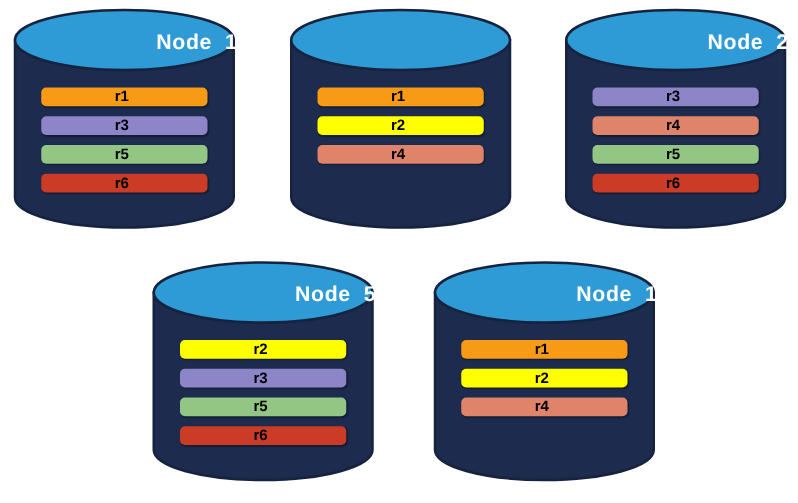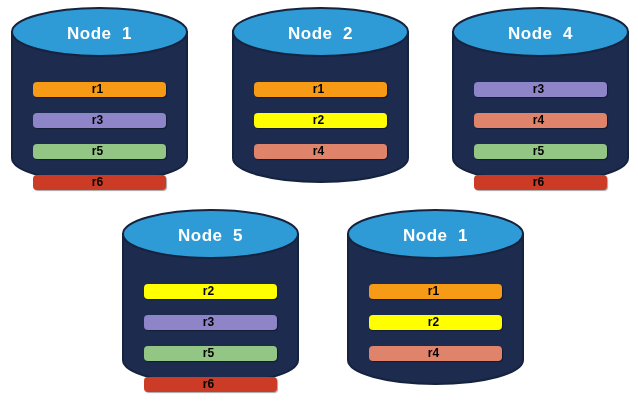--- a/index.html
+++ b/index.html
@@ -32,39 +32,39 @@
     top: 0;
     width: 181px;
     height: 185px;
     overflow: visible;
   }
   .node-title {
     position: absolute;
     left: 0;
     top: 18px;
     width: 181px;
-    text-align: center;
+    text-align: right;
     color: #ffffff;
     font-size: 17px;
     font-weight: bold;
     letter-spacing: 0.5px;
     white-space: pre;
     z-index: 3;
   }
   .bars {
     position: absolute;
     left: 0;
     top: 60px;
     width: 181px;
     z-index: 3;
   }
   .bar {
     position: relative;
     height: 15px;
-    margin: 16px auto 8px auto;
+    margin: 4px auto 8px auto;
     width: 133px;
     border-radius: 4px;
     box-shadow: 1px 1px 1px rgba(0,0,0,0.35);
   }
   .bar-label {
     position: absolute;
     left: 0;
     top: 0;
     width: 129px;
     height: 15px;
@@ -104,39 +104,38 @@
         <div class="bar" style="background: rgb(204, 59, 37);">
           <span class="bar-label">r6</span>
         </div>
       </div>
     </div>
     <div class="node" id="node-1">
       <svg class="cyl-svg" viewBox="0 0 181 185">
         <path d="M 3,26 L 3,152 A 87.5,24 0 0 0 178,152 L 178,26 Z" fill="#1C2B4E" stroke="#16233F" stroke-width="2"></path>
         <ellipse cx="90.5" cy="26" rx="87.5" ry="24" fill="#2E9BD6" stroke="#16233F" stroke-width="2"></ellipse>
       </svg>
-      <div class="node-title">Node  2</div>
       <div class="bars">
         <div class="bar" style="background: rgb(247, 154, 21);">
           <span class="bar-label">r1</span>
         </div>
         <div class="bar" style="background: rgb(255, 255, 0);">
           <span class="bar-label">r2</span>
         </div>
         <div class="bar" style="background: rgb(224, 131, 107);">
           <span class="bar-label">r4</span>
         </div>
       </div>
     </div>
     <div class="node" id="node-2">
       <svg class="cyl-svg" viewBox="0 0 181 185">
         <path d="M 3,26 L 3,152 A 87.5,24 0 0 0 178,152 L 178,26 Z" fill="#1C2B4E" stroke="#16233F" stroke-width="2"></path>
         <ellipse cx="90.5" cy="26" rx="87.5" ry="24" fill="#2E9BD6" stroke="#16233F" stroke-width="2"></ellipse>
       </svg>
-      <div class="node-title">Node  4</div>
+      <div class="node-title">Node  2</div>
       <div class="bars">
         <div class="bar" style="background: rgb(142, 133, 200);">
           <span class="bar-label">r3</span>
         </div>
         <div class="bar" style="background: rgb(224, 131, 107);">
           <span class="bar-label">r4</span>
         </div>
         <div class="bar" style="background: rgb(147, 198, 132);">
           <span class="bar-label">r5</span>
         </div>

